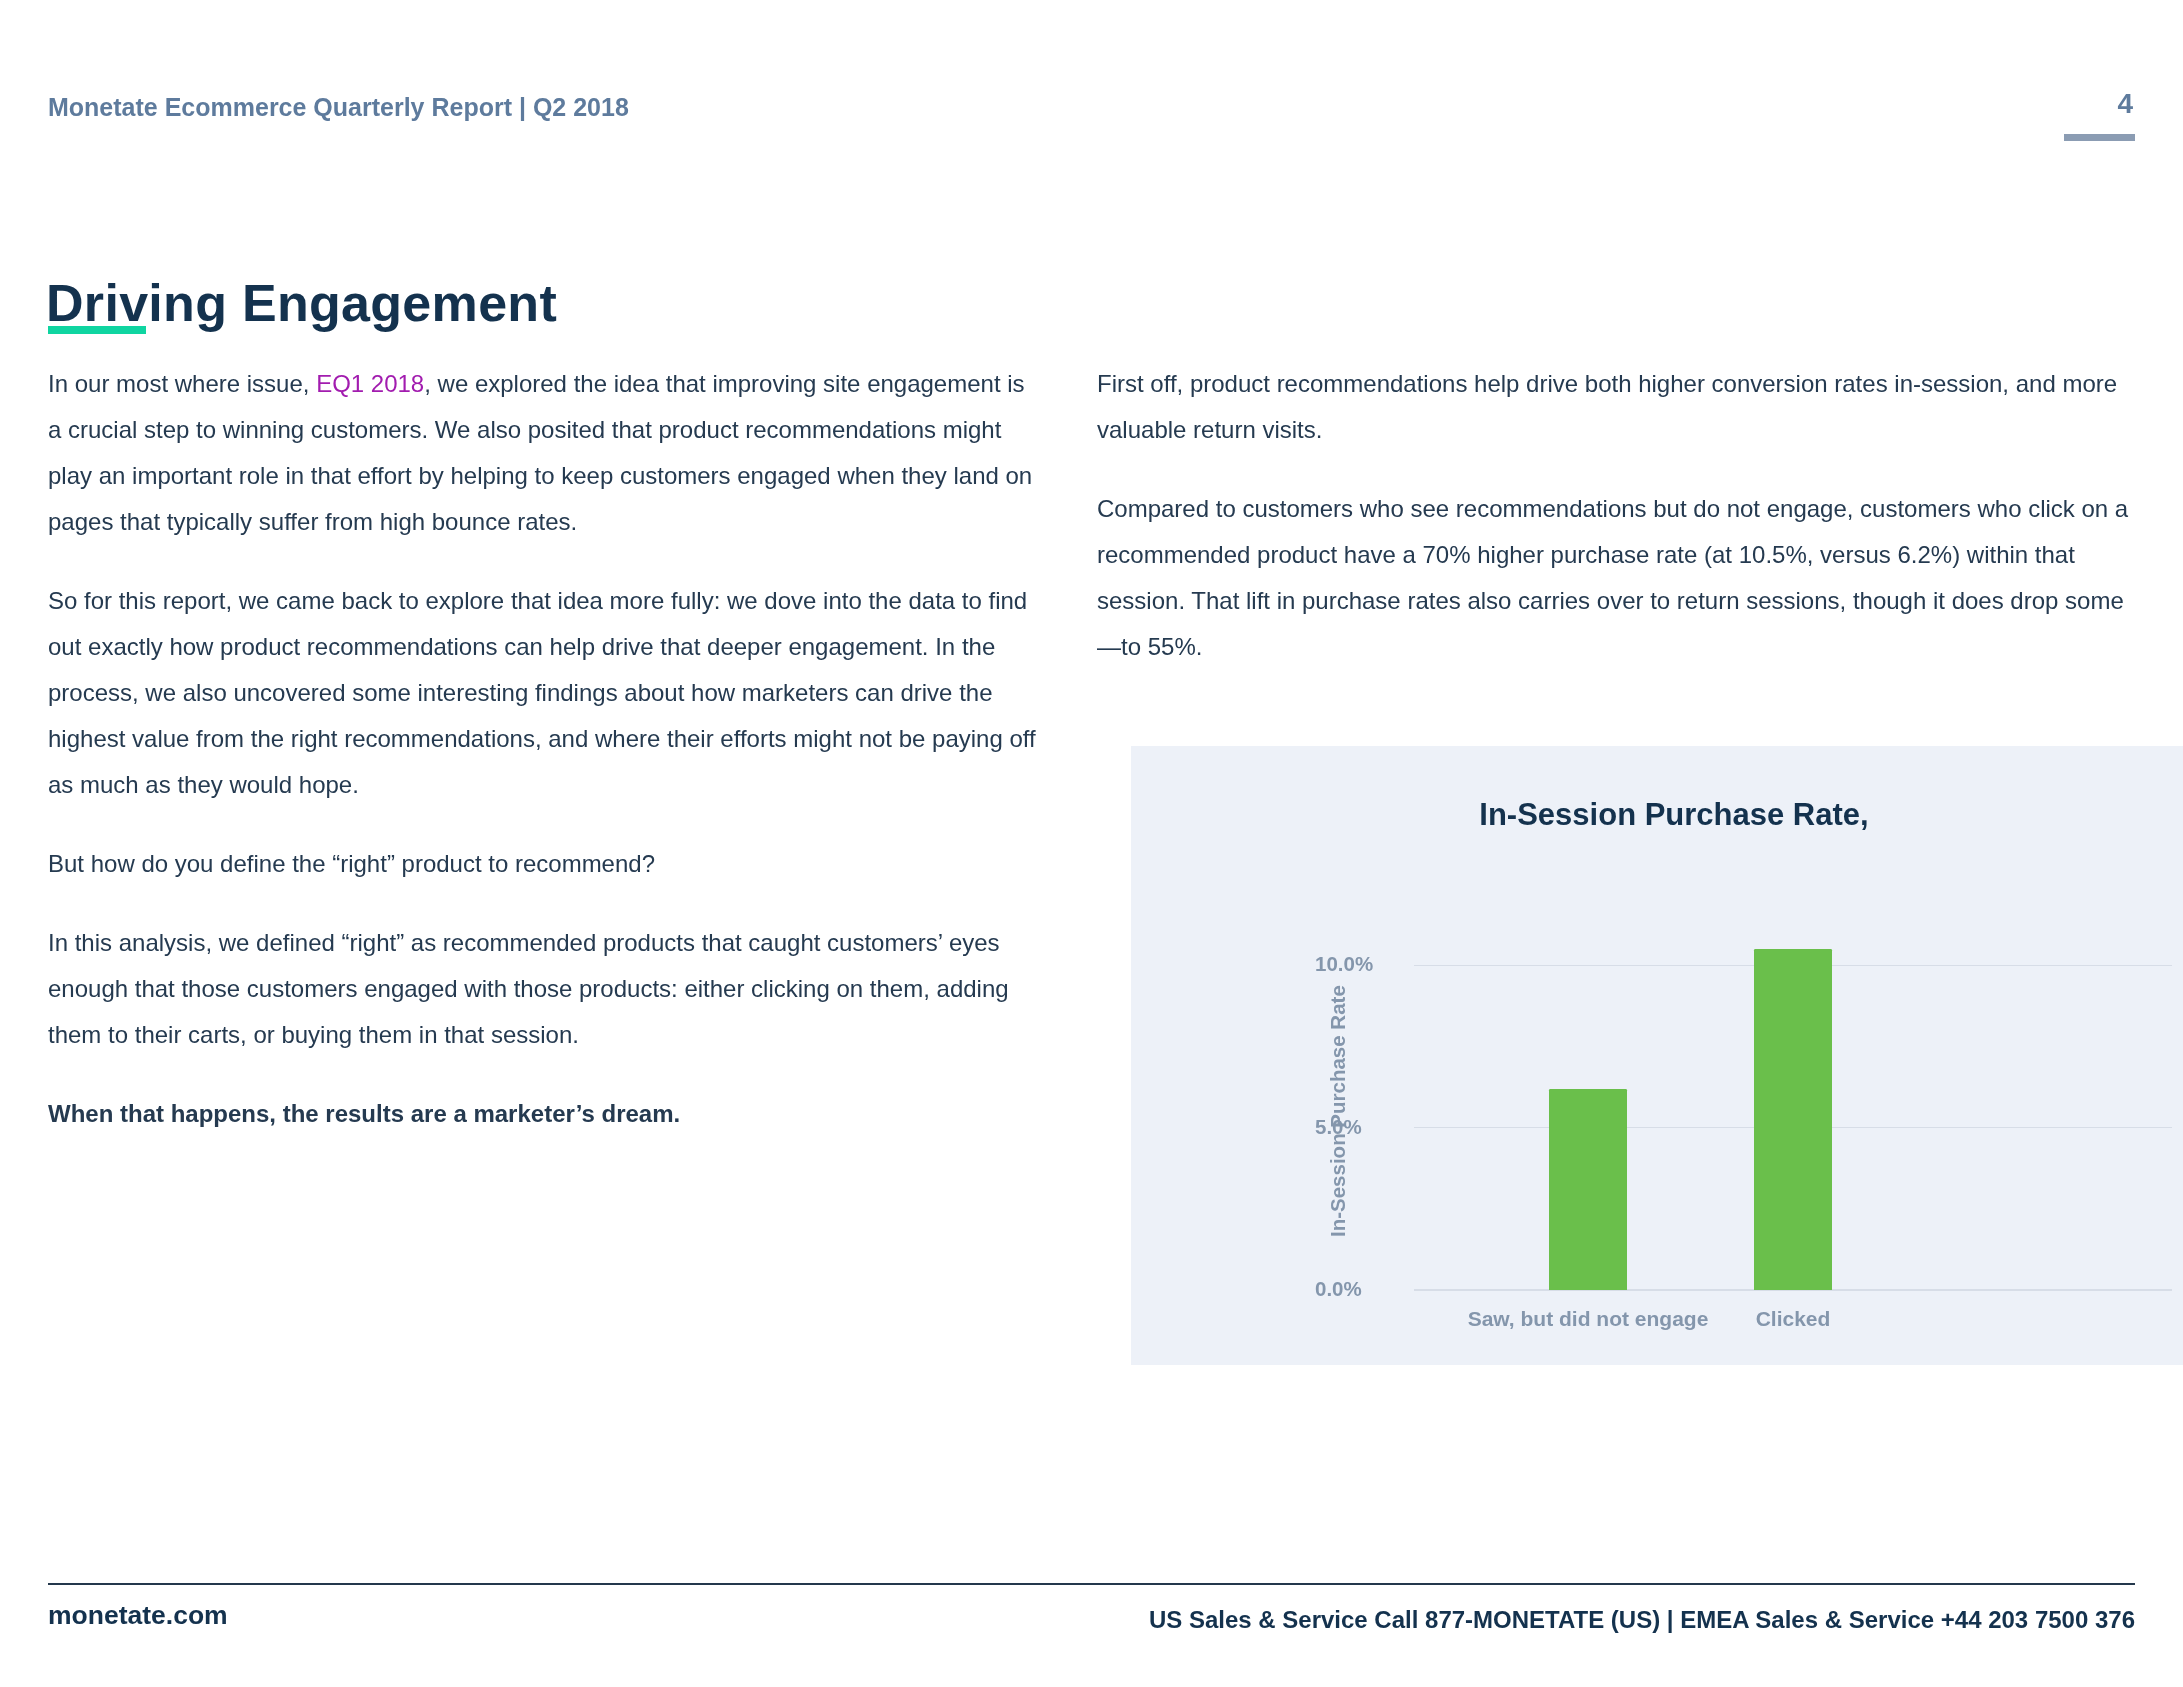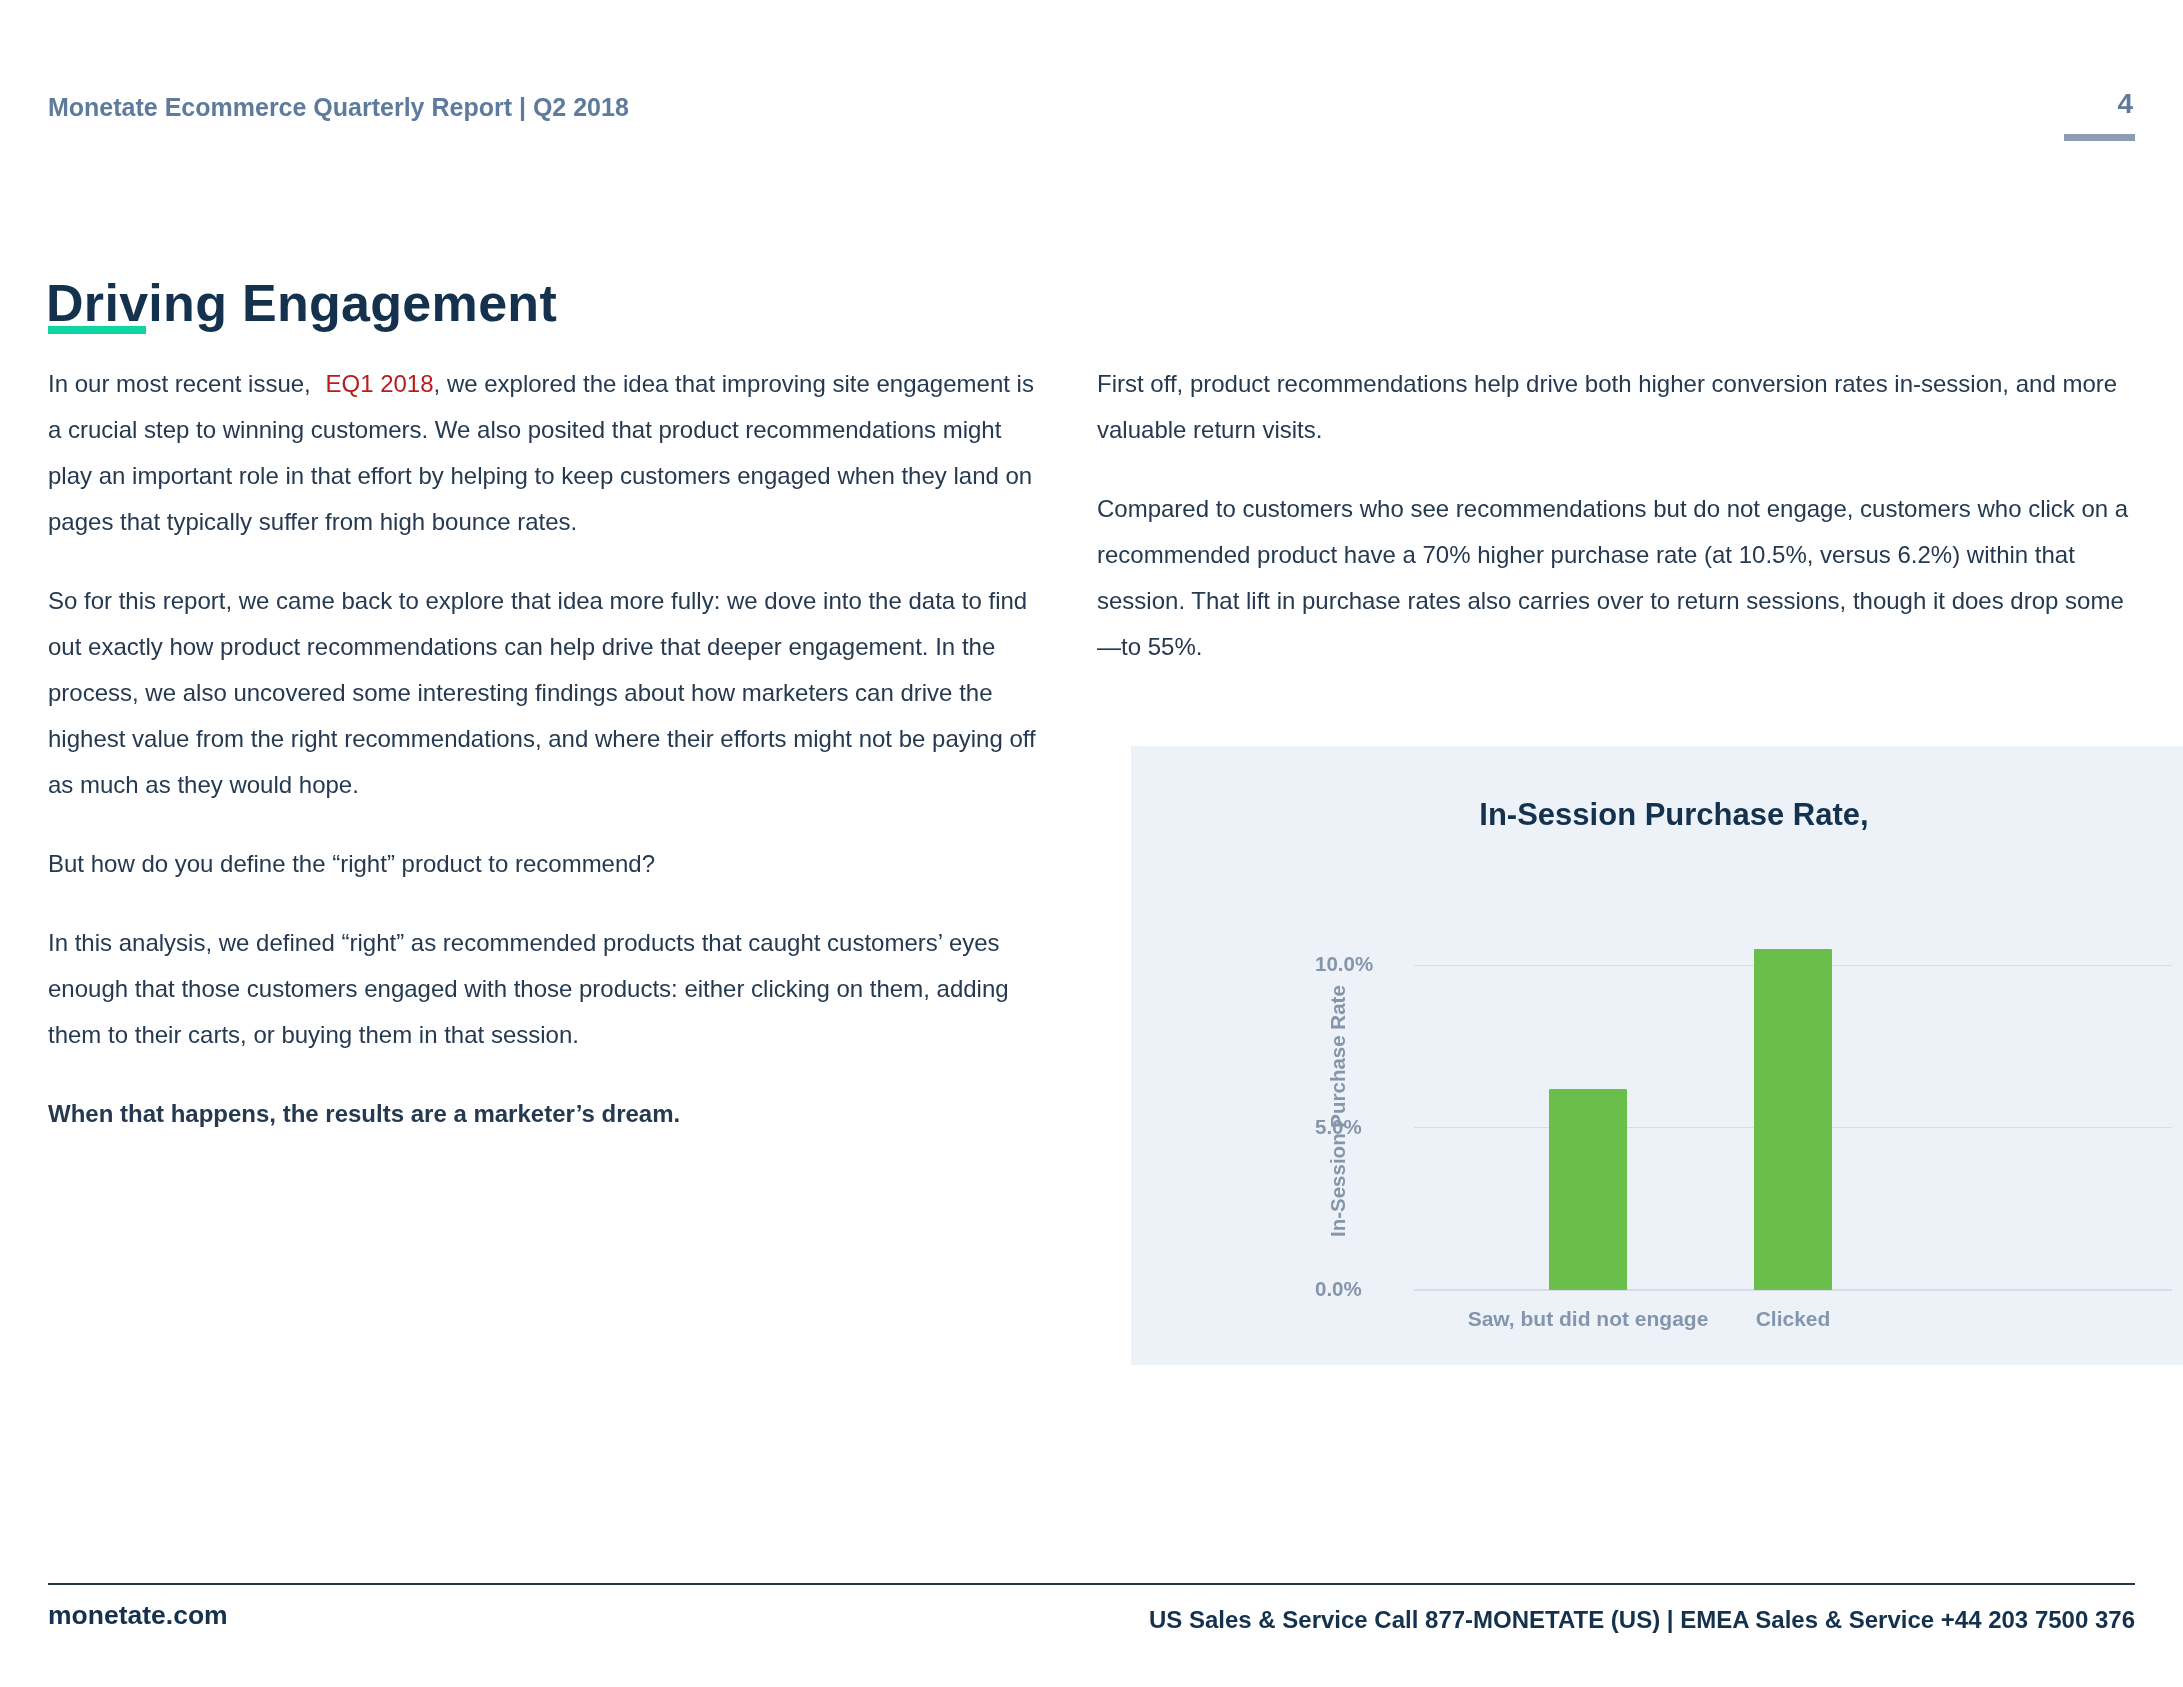--- a/index.html
+++ b/index.html
@@ -73,24 +73,23 @@
     width: 1042px;
   }
   p.body {
     font-size: 24px;
     line-height: 46px;
     margin: 0 0 33px 0;
     color: #253a50;
   }
   p.body.bold { font-weight: bold; }
   .link {
-    color: #b91c1c;
+    color: #a21caf;
     text-decoration: none;
     cursor: pointer;
-    margin-left: 8px;
   }
 
   
   .chart-panel {
     position: absolute;
     top: 746px;
     left: 1131px;
     width: 1086px;
     height: 619px;
     background: #edf1f8;
@@ -187,21 +186,21 @@
 <body>
 
 <div class="header-title">Monetate Ecommerce Quarterly Report | Q2 2018</div>
 <div class="page-number">4</div>
 <div class="page-number-rule"></div>
 
 <h1 class="page-title">Driving Engagement</h1>
 <div class="title-accent-bar"></div>
 
 <div class="col-left">
-  <p class="body"><span>In our most recent issue, </span><a class="link">EQ1 2018</a><span>, we explored the idea that improving site engagement is a crucial step to winning customers. We also posited that product recommendations might play an important role in that effort by helping to keep customers engaged when they land on pages that typically suffer from high bounce rates.</span></p>
+  <p class="body"><span>In our most where issue, </span><a class="link">EQ1 2018</a><span>, we explored the idea that improving site engagement is a crucial step to winning customers. We also posited that product recommendations might play an important role in that effort by helping to keep customers engaged when they land on pages that typically suffer from high bounce rates.</span></p>
   <p class="body">So for this report, we came back to explore that idea more fully: we dove into the data to find out exactly how product recommendations can help drive that deeper engagement. In the process, we also uncovered some interesting findings about how marketers can drive the highest value from the right recommendations, and where their efforts might not be paying off as much as they would hope.</p>
   <p class="body">But how do you define the “right” product to recommend?</p>
   <p class="body">In this analysis, we defined “right” as recommended products that caught customers’ eyes enough that those customers engaged with those products: either clicking on them, adding them to their carts, or buying them in that session.</p>
   <p class="body bold">When that happens, the results are a marketer’s dream.</p>
 </div>
 
 <div class="col-right">
   <p class="body">First off, product recommendations help drive both higher conversion rates in-session, and more valuable return visits.</p>
   <p class="body">Compared to customers who see recommendations but do not engage, customers who click on a recommended product have a 70% higher purchase rate (at 10.5%, versus 6.2%) within that session. That lift in purchase rates also carries over to return sessions, though it does drop some—to 55%.</p>
 </div>

